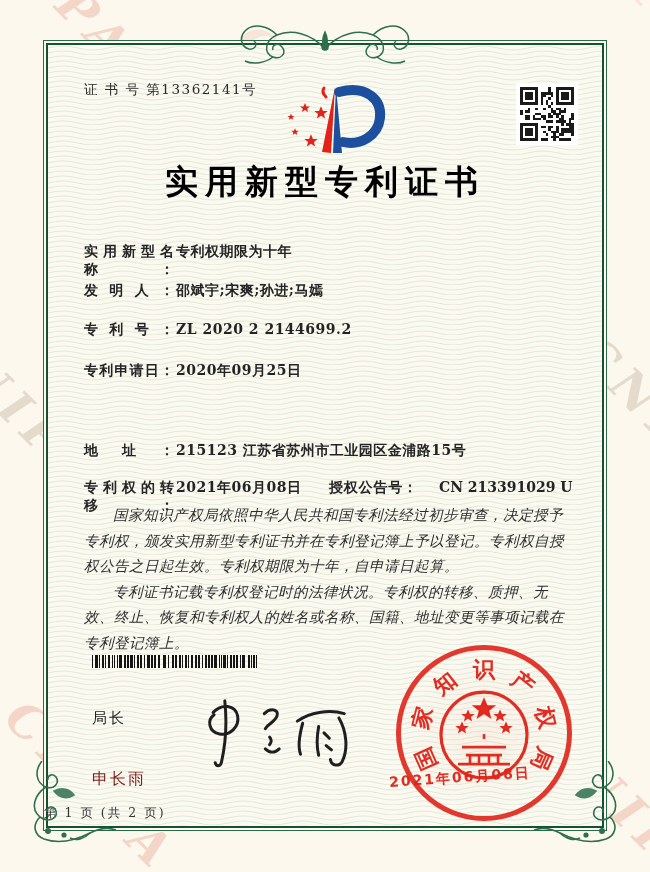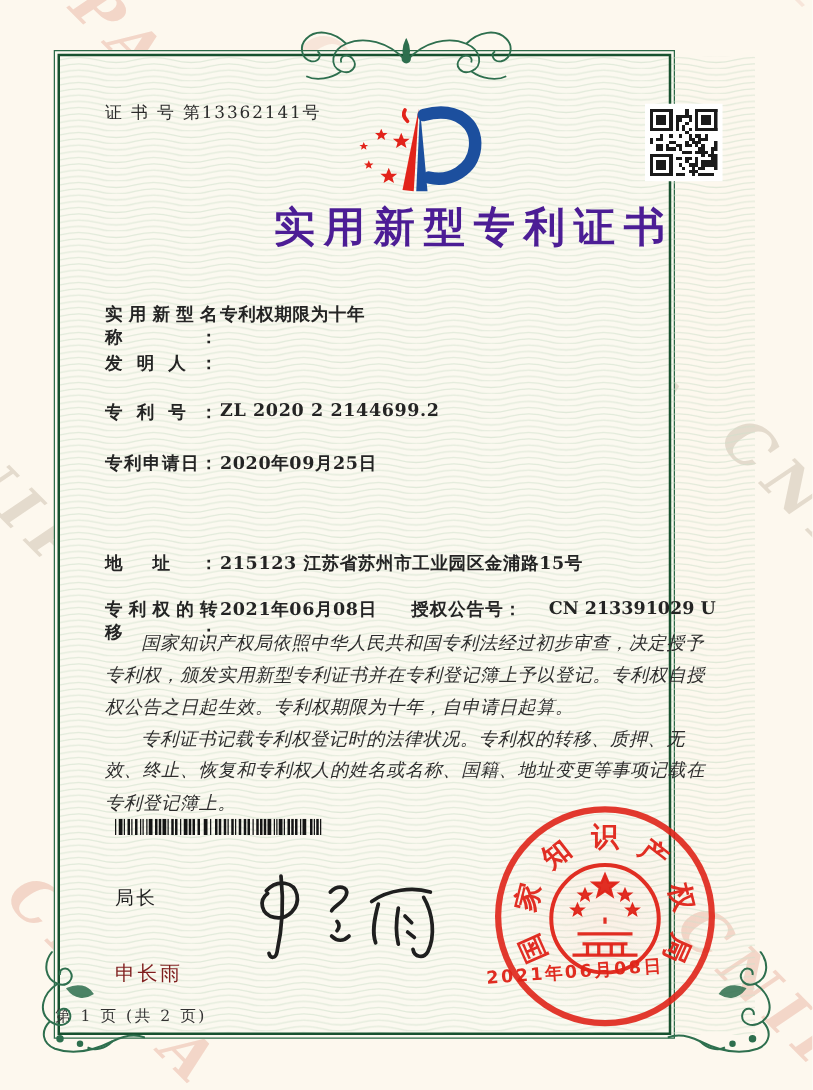--- a/index.html
+++ b/index.html
@@ -9,31 +9,31 @@
   }
   html,body{margin:0;padding:0;}
   .page{position:relative;width:650px;height:872px;background:var(--paper-cream);overflow:hidden;
         font-family:"DejaVu Serif","Liberation Serif",serif;color:var(--ink);}
   
   .wm{position:absolute;z-index:2;font:italic bold 48px "DejaVu Serif","Liberation Serif",serif;
       letter-spacing:9px;transform:rotate(45deg);white-space:nowrap;pointer-events:none;}
   .wm.gray{color:var(--wm-gray);} .wm.pink{color:var(--wm-pink);}
   .wm.faint{opacity:.55;}
   
-  .cert{position:absolute;left:43px;top:40px;width:497px;height:791px;z-index:3;
+  .cert{position:absolute;left:43px;top:40px;width:564px;height:791px;z-index:3;
         background:var(--inner-cream);border:1px solid var(--border-green);box-sizing:border-box;}
   .cert-inner{position:absolute;inset:2px;border:2px solid var(--deep-green);pointer-events:none;}
   .waves{position:absolute;inset:4px;opacity:.6;}
   .content{position:absolute;inset:0;}
   .cert-no{position:absolute;left:40px;top:40px;font-size:13.5px;letter-spacing:1.5px;color:#2a2a2a;}
   .logo{position:absolute;left:238px;top:40px;width:124px;height:82px;}
   .qr{position:absolute;left:472px;top:42px;width:62px;height:62px;background:#fff;
       display:flex;align-items:center;justify-content:center;}
-  .title{position:absolute;left:0;right:0;top:119px;text-align:right;font-size:33px;font-weight:bold;
-         letter-spacing:7px;color:#4c1d95;}
+  .title{position:absolute;left:0;right:0;top:119px;text-align:center;font-size:33px;font-weight:bold;
+         letter-spacing:7px;color:#000000;}
   
   .row{position:absolute;left:40px;right:30px;height:22px;font-size:14px;font-weight:600;color:#242424;}
   .flabel{display:inline-block;width:90px;text-align:justify;text-align-last:justify;vertical-align:top;font-family:Liberation Mono, monospace;}
   .fvalue{position:absolute;left:92px;top:0;white-space:nowrap;letter-spacing:.5px;}
   .flabel2{position:absolute;left:245px;top:0;width:88px;text-align:justify;text-align-last:justify;}
   .fvalue2{position:absolute;left:339px;top:0;white-space:nowrap;margin-left:16px;}
   
   .body-text{position:absolute;left:40px;top:462px;width:484px;font-size:14.5px;line-height:25.5px;
              color:#2e2e2e;font-style:italic;letter-spacing:.5px;}
   .body-text p{margin:0;text-indent:2em;}
@@ -243,20 +243,21 @@
       </div>
 
       <div class="title">实用新型专利证书</div>
 
       <div class="row" style="top:202px">
         <span class="flabel">实用新型名称：</span>
         <span class="fvalue">专利权期限为十年</span>
       </div>
       <div class="row" style="top:241px">
         <span class="flabel">发明人：</span>
+        <span class="fvalue">邵斌宇;宋爽;孙进;马嫣</span>
       </div>
       <div class="row" style="top:280px">
         <span class="flabel">专利号：</span>
         <span class="fvalue">ZL 2020 2 2144699.2</span>
       </div>
       <div class="row" style="top:321px">
         <span class="flabel">专利申请日：</span>
         <span class="fvalue">2020年09月25日</span>
       </div>
       <div class="row" style="top:401px">

